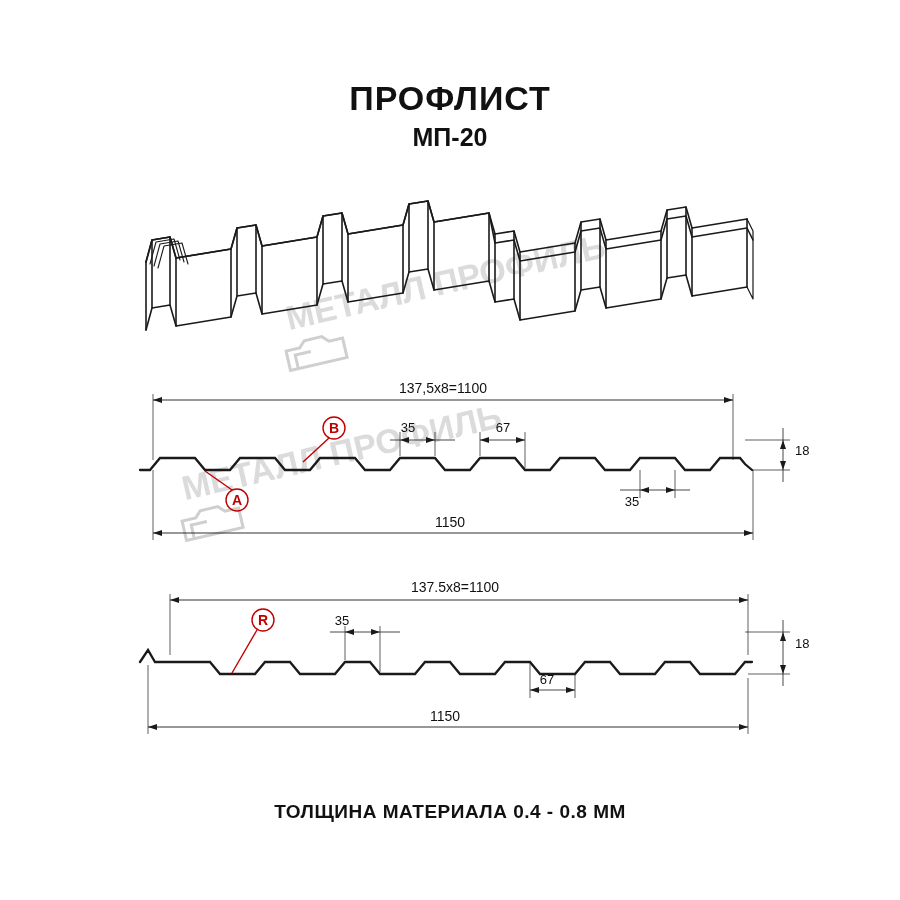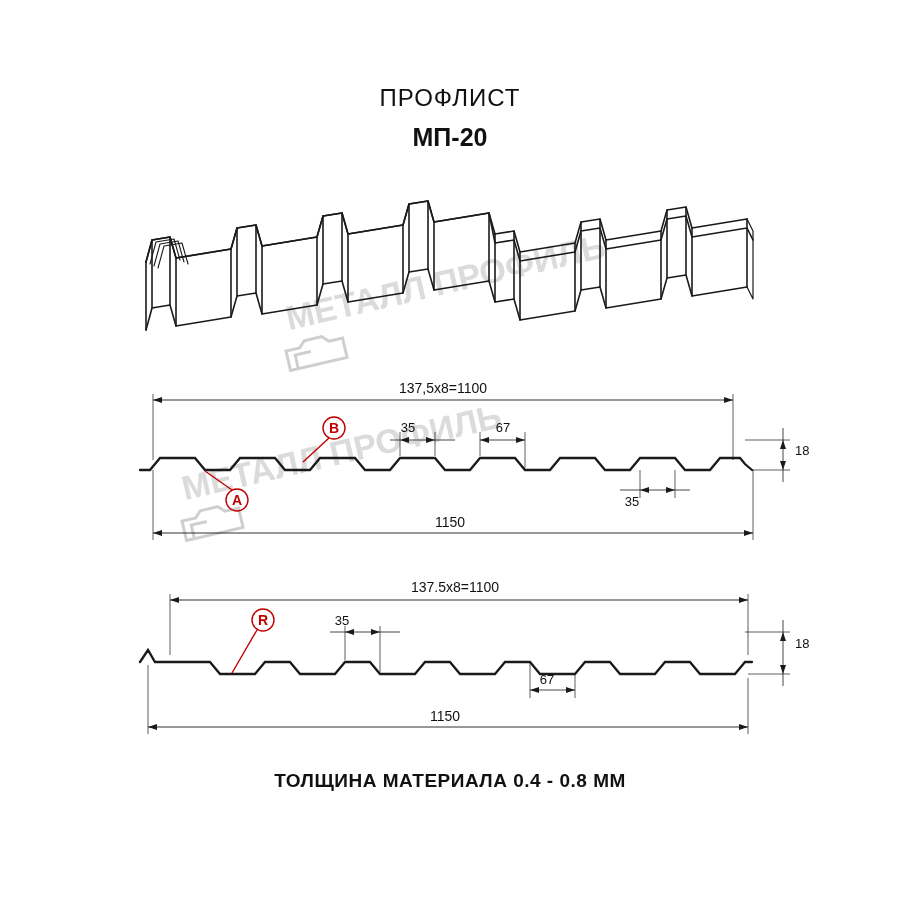--- a/index.html
+++ b/index.html
@@ -22,36 +22,36 @@
     height: 900px;
   }
   .title-block {
     position: absolute;
     top: 78px;
     left: 0;
     width: 900px;
     text-align: center;
   }
   .title {
-    font-size: 24px;
-    font-weight: normal;
+    font-size: 34px;
+    font-weight: bold;
     letter-spacing: 1px;
     color: #111;
     line-height: 40px;
   }
   .subtitle {
     margin-top: 8px;
     font-size: 25px;
     font-weight: bold;
     color: #111;
     line-height: 22px;
   }
   .footer-note {
     position: absolute;
-    top: 770px;
+    top: 801px;
     left: 0;
     width: 900px;
     text-align: center;
     font-size: 19px;
     font-weight: bold;
     color: #111;
     letter-spacing: 0.5px;
   }
   svg.diagram {
     position: absolute;

